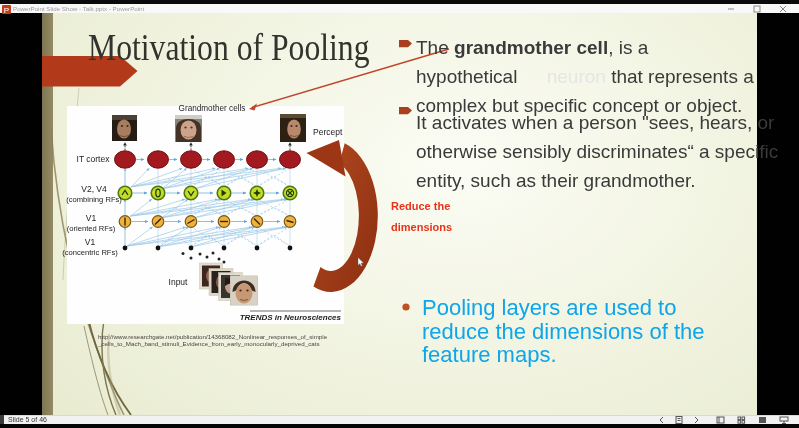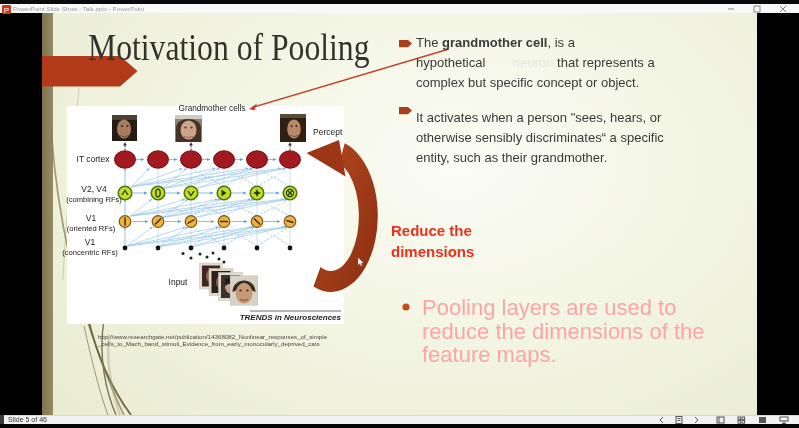--- a/index.html
+++ b/index.html
@@ -6,26 +6,26 @@
 html,body { width:799px; height:428px; overflow:hidden; background:#000; font-family:"Liberation Sans", sans-serif; }
 .abs { position:absolute; }
 #titlebar { position:absolute; left:0; top:0; width:799px; height:13px; background:#f8f8f8; }
 #topblack { position:absolute; left:0; top:0; width:799px; height:4px; background:#0a0a0a; }
 #tbtext { position:absolute; left:13px; top:5px; font-size:6.2px; color:#9b9b9b; }
 #stage { position:absolute; left:0; top:13px; width:799px; height:402px; background:#010101; }
 #slide { position:absolute; left:42px; top:13px; width:715px; height:402px;
   background: radial-gradient(ellipse 560px 380px at 58% 38%, #fbfcf4 0%, #f2f4e2 50%, #e8ebcf 100%); }
 #oliveband { position:absolute; left:42px; top:13px; width:11px; height:402px; background:linear-gradient(90deg,#7e7450,#948a64); }
 #slidetitle { position:absolute; left:88px; top:26px; font-family:"Liberation Serif", serif; font-size:37px; color:#33332e; transform:scaleX(0.856); transform-origin:0 0; white-space:nowrap; }
-.para { position:absolute; font-size:13px; line-height:20px; color:#3a3a3a; white-space:nowrap; }
+.para { position:absolute; font-size:19px; line-height:29px; color:#3a3a3a; white-space:nowrap; }
 #p1 { left:416px; top:33px; }
 #p2 { left:416px; top:108px; }
 .blue { color:#e5e5e5;margin-left:24px; }
-#reduce { position:absolute; left:391px; top:196px; width:120px; font-size:15px; line-height:21px; font-weight:bold; color:#e8321c;margin-top:24px; }
-#p3 { left:422px; top:296px; font-size:22px; line-height:23.5px; color:#fca5a5; }
+#reduce { position:absolute; left:391px; top:196px; width:120px; font-size:11px; line-height:21px; font-weight:bold; color:#e8321c; }
+#p3 { left:422px; top:296px; font-size:22px; line-height:23.5px; color:#0ea5e9; }
 #urltext { position:absolute; left:98px; top:334px; width:240px; font-size:6.2px; line-height:6.8px; color:#4a4440; white-space:nowrap; }
 #statusbar { position:absolute; left:0; top:415px; width:799px; height:9px; background:#f2f2f2; border-top:1px solid #d8d8d8; }
 #statustext { position:absolute; left:8px; top:415.5px; font-size:7px; color:#333; }
 #botblack { position:absolute; left:0; top:424px; width:799px; height:4px; background:#050505; }
 svg text { font-family:"Liberation Sans", sans-serif; }
 </style>
 </head>
 <body style="filter: blur(0.25px);">
 <div id="stage"></div>
 <div id="slide"></div>

